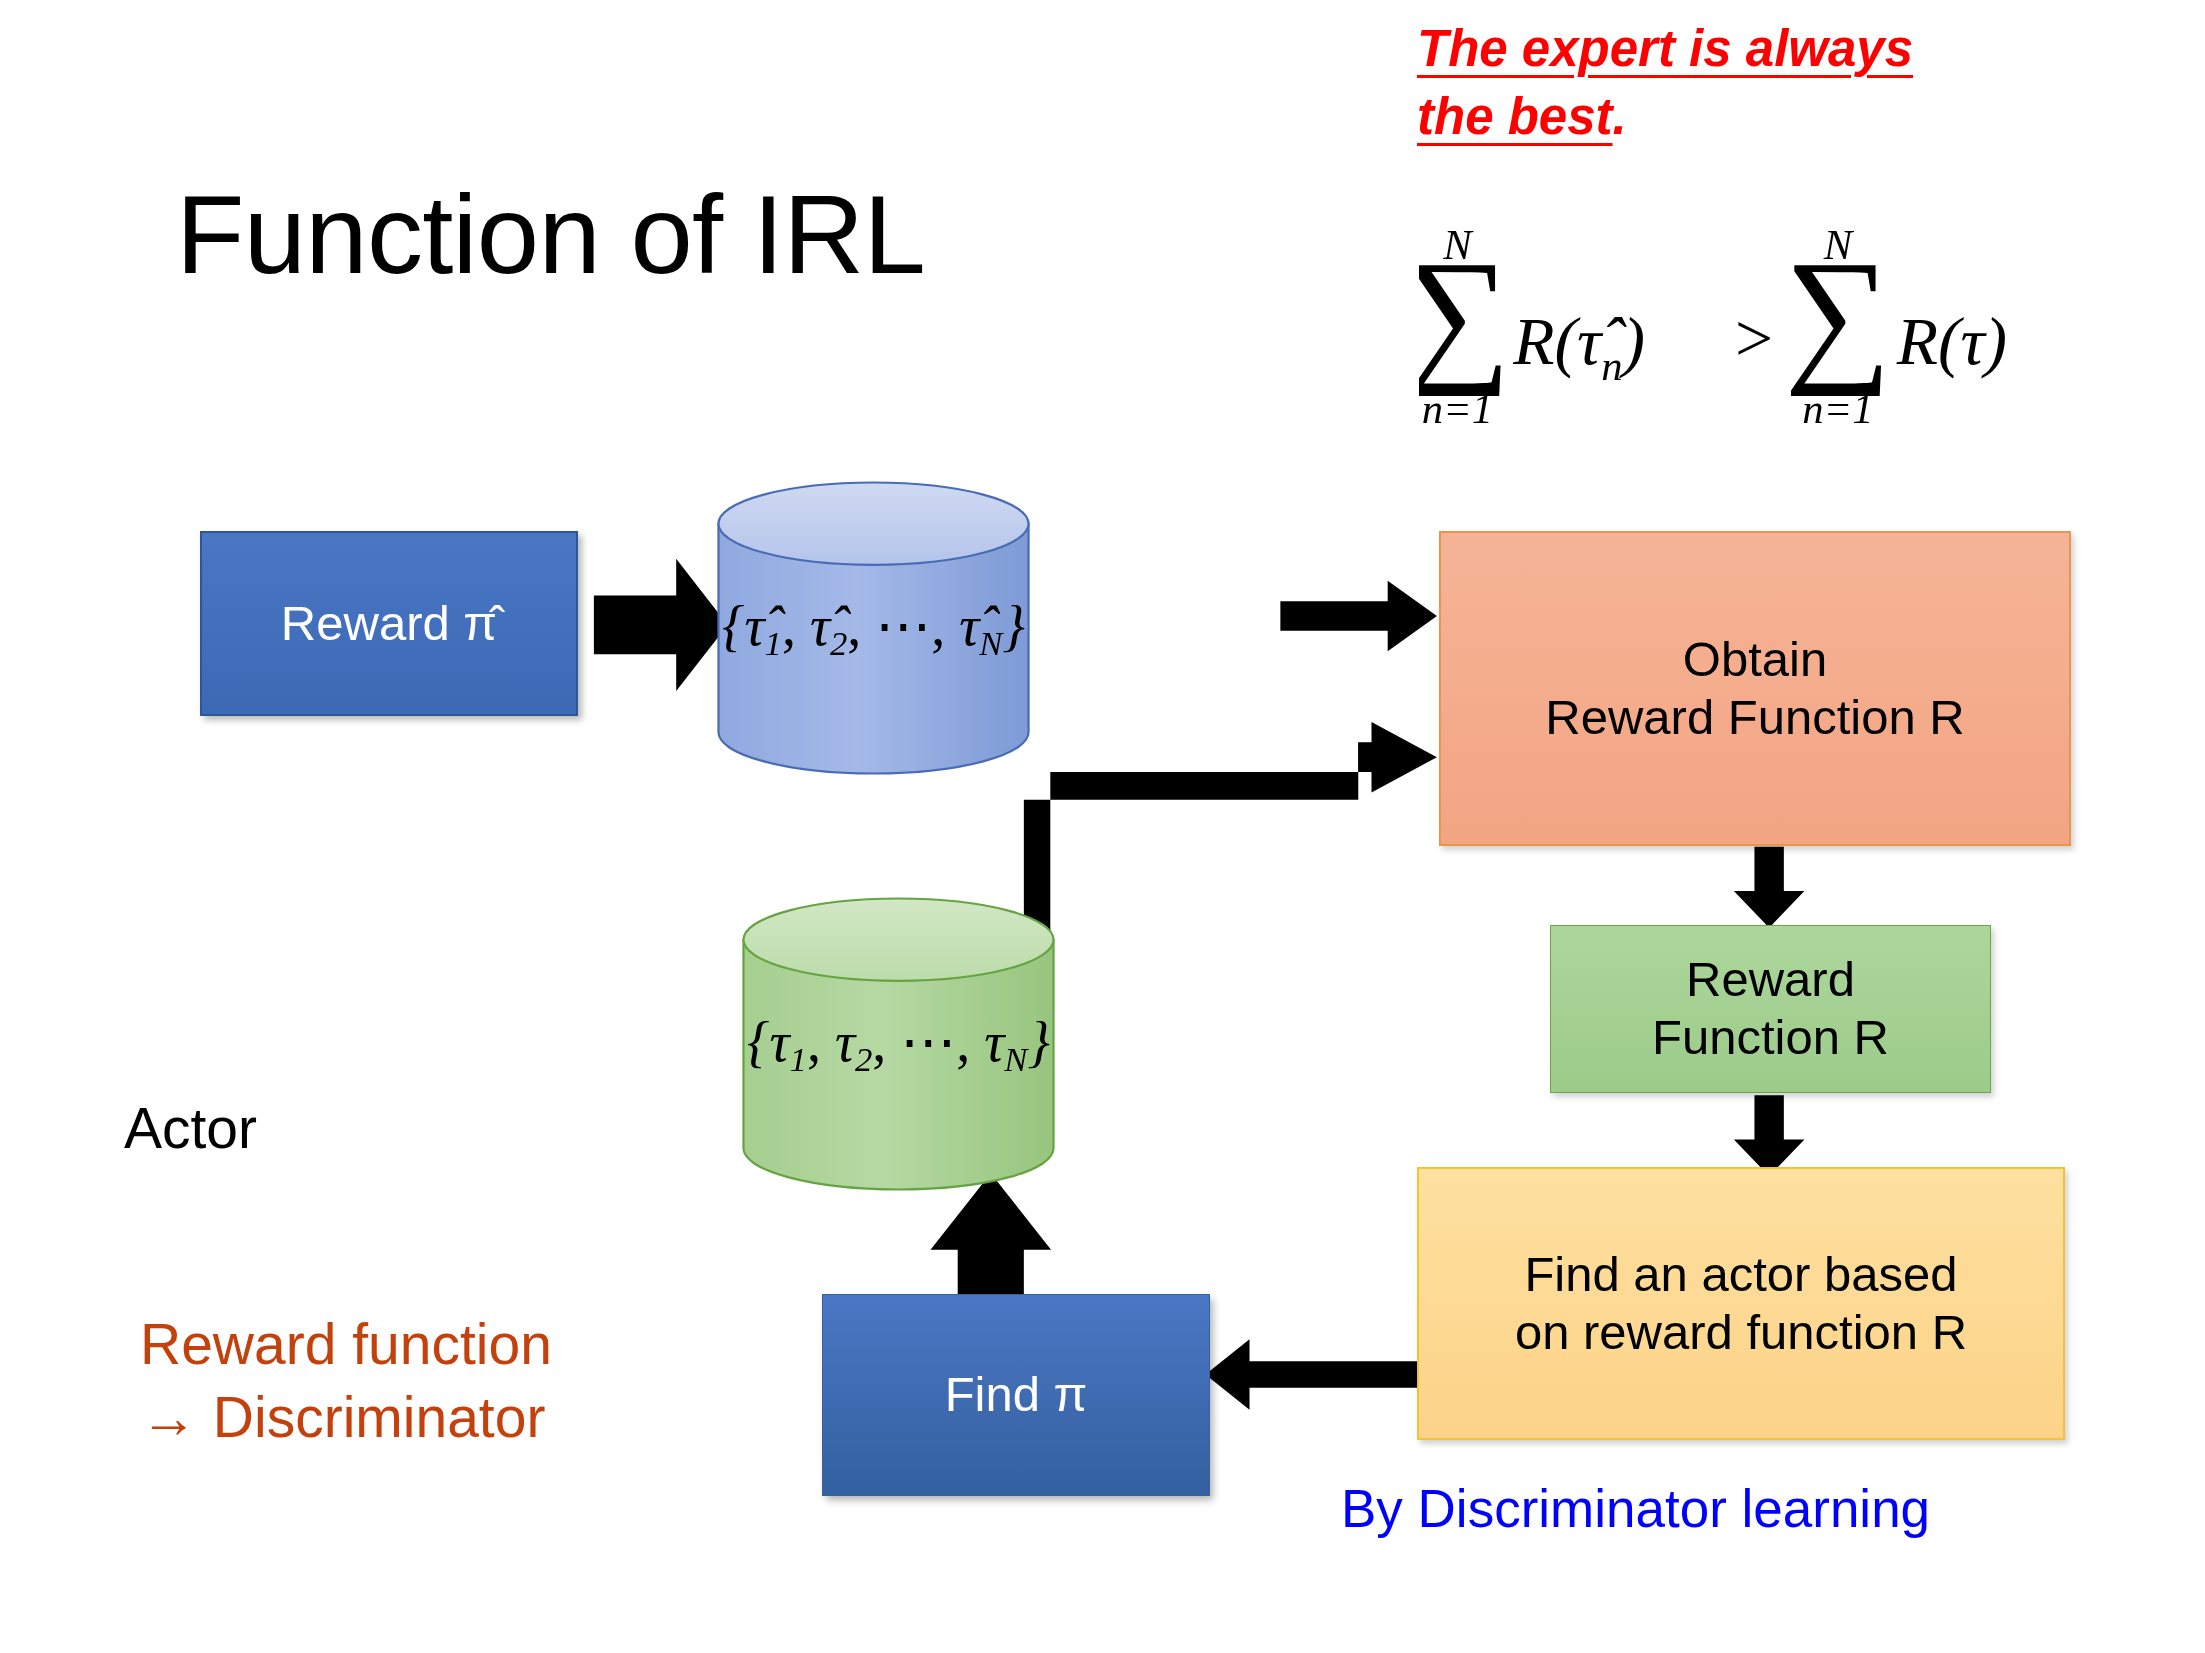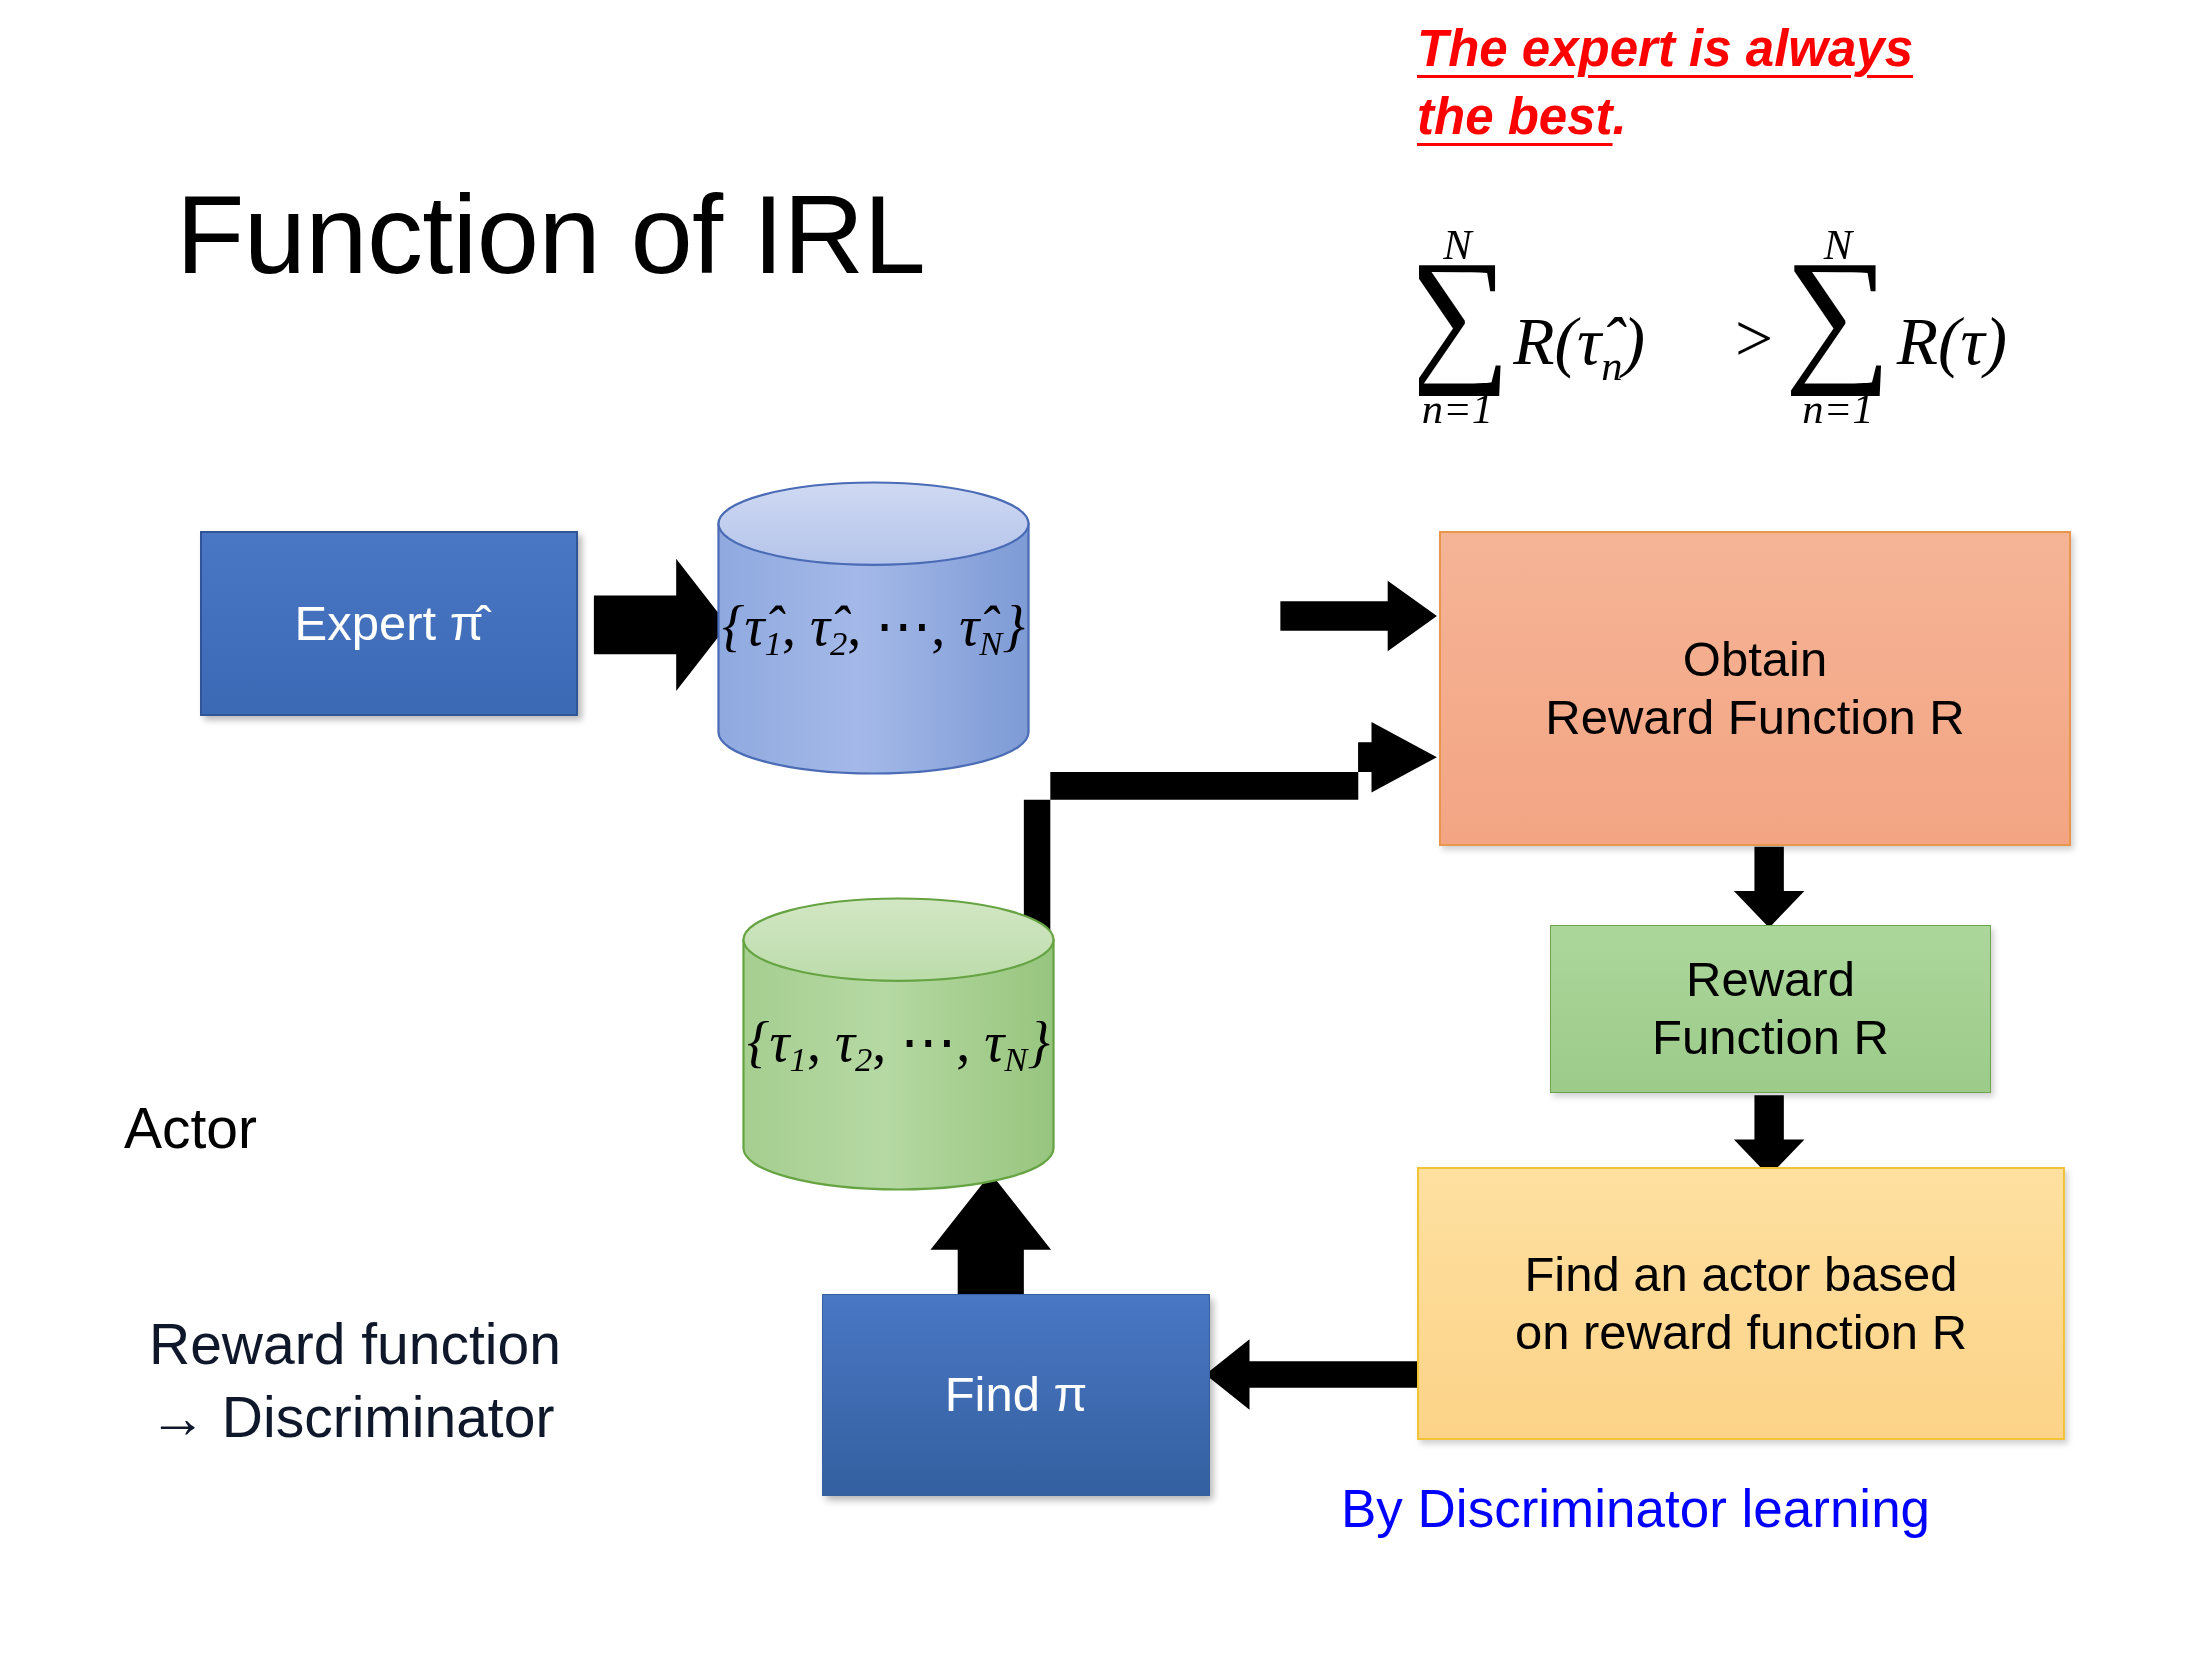--- a/index.html
+++ b/index.html
@@ -47,21 +47,21 @@
   
   .cyl{position:absolute;}
   .cyl svg{position:absolute;left:0;top:0;}
   .cyl .cap{position:absolute;inset:0;display:flex;align-items:center;justify-content:center;
      font-size:56px;color:#000;}
   #cyl-expert{left:717px;top:481px;width:313px;height:294px;}
   #cyl-actor{left:742px;top:897px;width:313px;height:294px;}
 
   
   #note-actor{left:124px;top:1066px;font-size:57px;line-height:1.28;color:#000;white-space:nowrap;margin-top:26px;}
-  #note-reward{left:149px;top:1308px;font-size:57px;line-height:1.28;color:#0f172a;white-space:nowrap;}
+  #note-reward{left:140px;top:1308px;font-size:57px;line-height:1.28;color:#c2410c;white-space:nowrap;}
   #rl-note{left:1341px;top:1478px;font-size:53px;color:#0000FF;white-space:nowrap;}
 
   
   #links{position:absolute;left:0;top:0;width:2205px;height:1654px;pointer-events:none;}
 
   .math{font-family:"Liberation Serif","DejaVu Serif",serif;font-style:italic;}
   .sub{font-size:.62em;vertical-align:-0.28em;font-style:italic;}
   .upr{font-style:normal;}
 </style>
 </head>
@@ -145,21 +145,21 @@
     </defs>
     <path d="M2,58 L2,342 A211,56 0 0 0 424,342 L424,58 Z" fill="url(#bodyGreen)" stroke="#66A342" stroke-width="3"></path>
     <ellipse cx="213" cy="58" rx="211" ry="56" fill="url(#topGreen)" stroke="#66A342" stroke-width="3"></ellipse>
   </svg>
   <div class="cap">
     <span class="math">{<span>τ</span><span class="sub">1</span><span class="upr">,&nbsp;</span><span>τ</span><span class="sub">2</span><span class="upr">,&nbsp;</span><span class="upr">⋯</span><span class="upr">,&nbsp;</span><span>τ</span><span class="sub">N</span>}</span>
   </div>
 </div>
 
 <div class="abs box" id="expert-box">
-  <span>Expert π̂</span>
+  <span>Reward π̂</span>
 </div>
 
 <div class="abs box" id="obtain-box">
   <span>
     <span>Obtain</span><br>
     <span>Reward Function R</span>
   </span>
 </div>
 
 <div class="abs box" id="reward-box">

